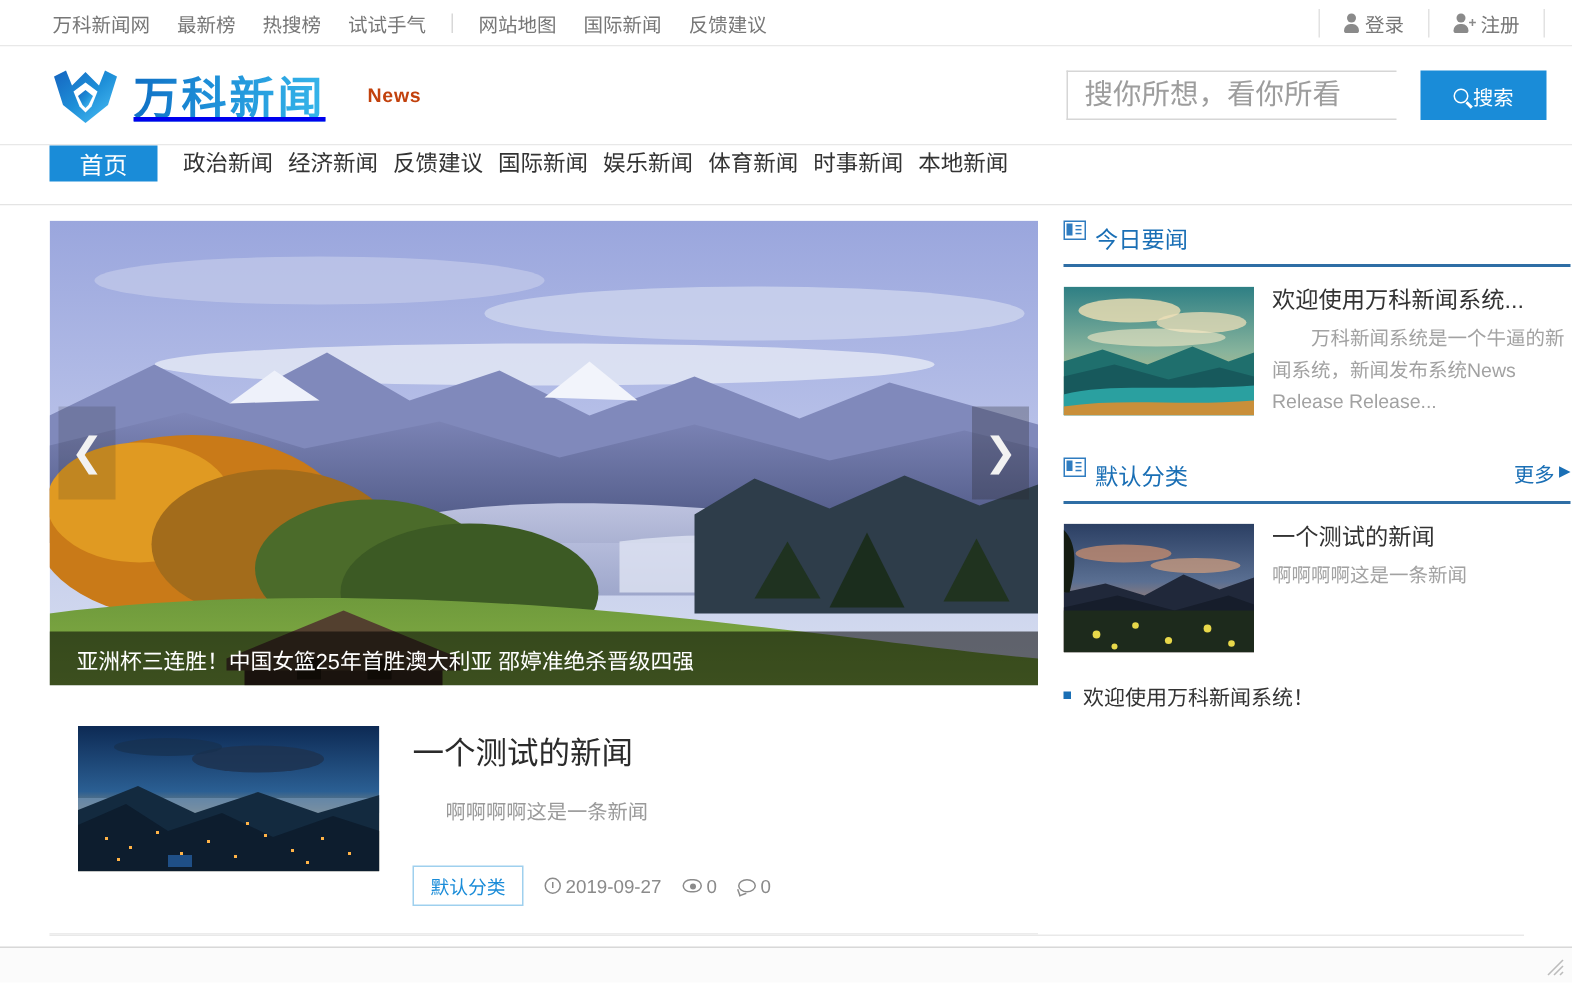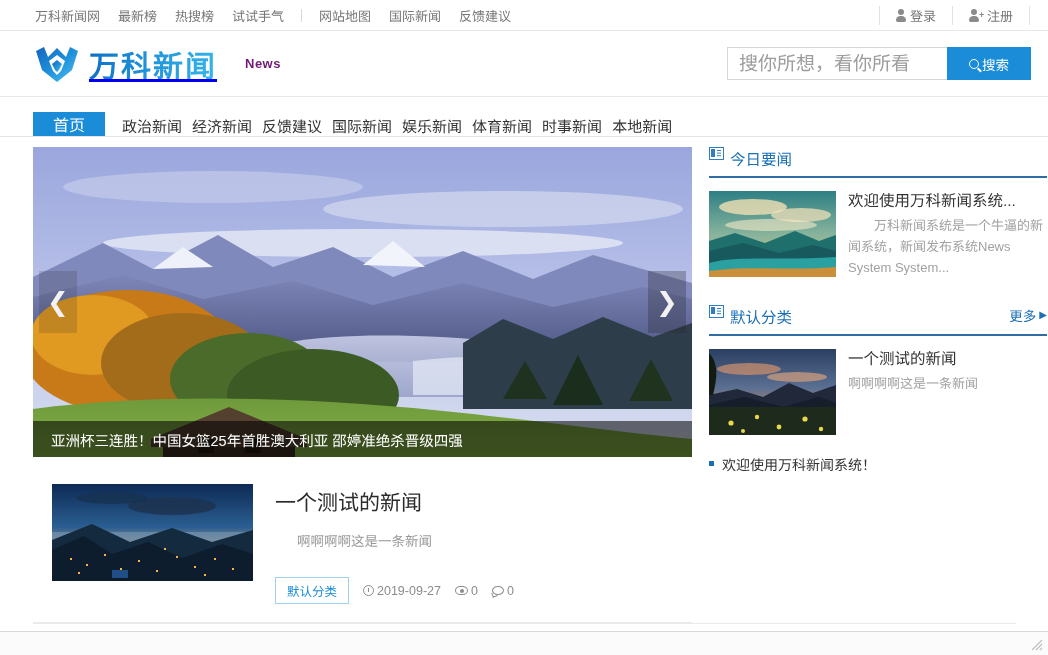--- a/index.html
+++ b/index.html
@@ -69,49 +69,50 @@
     width: 46px; height: 40px; margin-right: 9px; flex: none;
   }
   .logo-text {
     font-family: Liberation Mono, monospace;
     font-size: 30px; font-weight: bold; letter-spacing: 2px;
     background: linear-gradient(95deg, #0f6fc4 0%, #1e8fd8 40%, #36b6ea 100%);
     -webkit-background-clip: text; background-clip: text;
     -webkit-text-fill-color: transparent; color: #1a8cd8;
   }
   .logo-sub {
-    margin-left: 28px; color: #701a75; font-size: 13px; font-weight: bold;
+    margin-left: 28px; color: #c2410c; font-size: 13px; font-weight: bold;
     letter-spacing: .5px;
   }
   .search-wrap { margin-left: auto; display: flex; padding-right: 17px; }
   .search-input {
     width: 220px; height: 33px; border: 1px solid #d6d6d6; border-right: none;
     padding: 0 11px; font-size: 19px; color: #555; outline: none;
     font-family: "Liberation Sans", sans-serif; background: #fff;
   }
   .search-input::placeholder { color: #9d9d9d; }
   .search-btn {
     width: 84px; height: 33px; border: none; background: #1a8cd8; color: #fff;
     font-size: 13.5px; cursor: pointer; display: flex; align-items: center;
     justify-content: center; gap: 3px;
     font-family: Liberation Serif, serif;
+    margin-left: 16px;
   }
   .mag {
     width: 10px; height: 10px; border: 1.8px solid #fff; border-radius: 50%;
     position: relative; display: inline-block; flex: none;
   }
   .mag::after {
     content: ""; position: absolute; right: -4px; bottom: -3px;
     width: 5px; height: 1.8px; background: #fff; transform: rotate(45deg);
   }
 
   
   .navbar {
     height: 40px; background: #fff; border-bottom: 1px solid #e4e4e4;
-    display: flex; align-items: flex-end; padding-left: 33px;
+    display: flex; align-items: flex-start; padding-left: 33px;
   }
   .nav-home {
     background: #1a8cd8; color: #fff; font-size: 16px;
     display: flex; align-items: center; padding: 0 20px;
     text-decoration: none; white-space: nowrap;
   }
   .nav-items { display: flex; align-items: center; padding-left: 12px; }
   .nav-items a {
     color: #333; font-size: 15px; text-decoration: none;
     padding: 0 5px; white-space: nowrap;
@@ -465,21 +466,21 @@
             <ellipse cx="92" cy="24" rx="30" ry="7" fill="#eddfb8" opacity=".75"></ellipse>
             <ellipse cx="62" cy="34" rx="46" ry="6" fill="#f5e9c6" opacity=".6"></ellipse>
             <path d="M0 50 L26 42 L56 52 L86 40 L110 50 L127 44 L127 86 L0 86 Z" fill="#1f6f6d"></path>
             <path d="M0 60 L34 52 L70 62 L104 54 L127 60 L127 86 L0 86 Z" fill="#17595c"></path>
             <path d="M0 72 C30 64 70 70 127 66 L127 86 L0 86 Z" fill="#2aa0a0"></path>
             <path d="M0 80 C40 74 80 80 127 76 L127 86 L0 86 Z" fill="#c98f3a"></path>
           </svg>
         </a>
         <div class="side-feat-body">
           <a href="#" class="sf-title">欢迎使用万科新闻系统...</a>
-          <div class="sf-desc">万科新闻系统是一个牛逼的新闻系统，新闻发布系统News System System...</div>
+          <div class="sf-desc">万科新闻系统是一个牛逼的新闻系统，新闻发布系统News Release Release...</div>
         </div>
       </div>
     </div>
 
     <div class="side-block">
       <div class="side-head">
         <span class="blk-ico"></span>
         <span class="ttl">默认分类</span>
         <a href="#" class="more-link">
           <span>更多</span>

